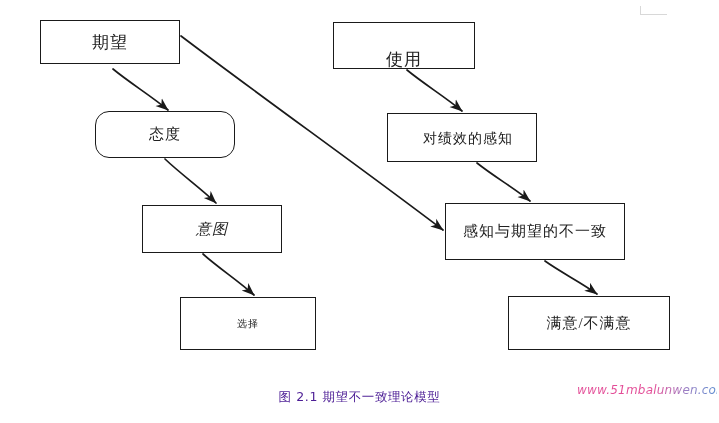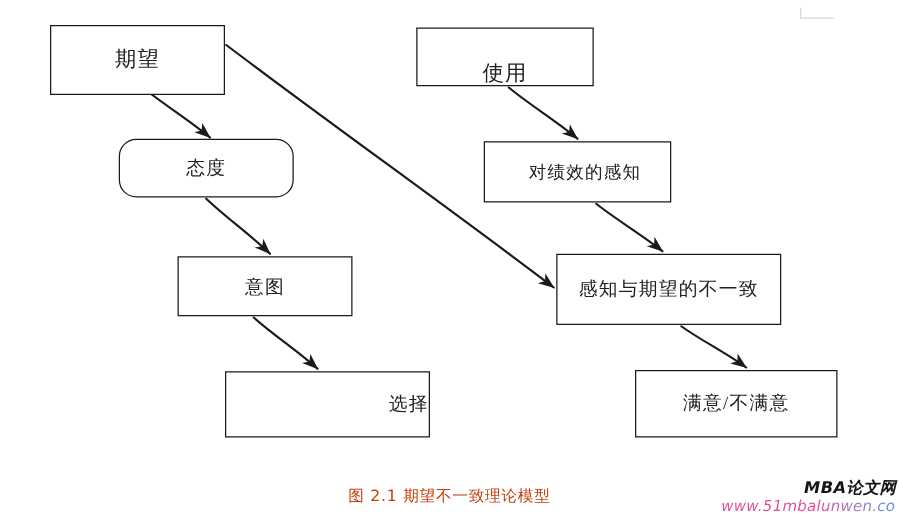--- a/index.html
+++ b/index.html
@@ -40,21 +40,21 @@
     display: block;
     line-height: 1;
   }
   #caption {
     position: absolute;
     left: 0;
     top: 389px;
     width: 719px;
     text-align: center;
     font-size: 12.5px;
-    color: #c2410c;
+    color: #4c1d95;
     letter-spacing: 0.6px;
   }
   #watermark {
     position: absolute;
     right: 2px;
     top: 384px;
     width: 140px;
     text-align: right;
     line-height: 1.15;
   }
@@ -105,46 +105,45 @@
         <path d="M181,36 C266.8054110915494,100.90403244337149 359.93360507362354,166.87523438510644 443,230" fill="none" stroke="#1a1a1a" stroke-width="1.7" stroke-linecap="round" marker-end="url(#arrowhead)"></path>
         <path d="M165,159 C181.1114434177986,174.35287240209712 200.52920323351077,187.93569625206706 216,203" fill="none" stroke="#1a1a1a" stroke-width="1.7" stroke-linecap="round" marker-end="url(#arrowhead)"></path>
         <path d="M203,254 C219.1407873969929,268.3873132378869 238.49452398537207,280.86681162795185 254,295" fill="none" stroke="#1a1a1a" stroke-width="1.7" stroke-linecap="round" marker-end="url(#arrowhead)"></path>
         <path d="M407,70 C424.49256839169993,84.41192045015862 445.17696462799097,96.83773037708526 462,111" fill="none" stroke="#1a1a1a" stroke-width="1.7" stroke-linecap="round" marker-end="url(#arrowhead)"></path>
         <path d="M477,163 C493.8490434493756,176.4339657153446 513.7974941052834,187.78349506368363 530,201" fill="none" stroke="#1a1a1a" stroke-width="1.7" stroke-linecap="round" marker-end="url(#arrowhead)"></path>
         <path d="M545,261 C561.5705931162953,272.8187623622012 581.056571771651,282.34237175376217 597,294" fill="none" stroke="#1a1a1a" stroke-width="1.7" stroke-linecap="round" marker-end="url(#arrowhead)"></path>
       </g>
   </svg>
 
   <div id="node-layer">
-      <div class="node-box" style="left: 40px; top: 20px; width: 140px; height: 56px; font-size: 17px;">
+      <div class="node-box" style="left: 40px; top: 20px; width: 140px; height: 44px; font-size: 17px;">
         <span class="node-label">期望</span>
       </div>
       <div class="node-box" style="left: 333px; top: 22px; width: 142px; height: 47px; font-size: 17px; align-items: flex-end;">
         <span class="node-label">使用</span>
       </div>
       <div class="node-box" style="left: 95px; top: 111px; width: 140px; height: 47px; font-size: 15px; border-radius: 14px;">
         <span class="node-label">态度</span>
       </div>
       <div class="node-box" style="left: 387px; top: 113px; width: 150px; height: 49px; font-size: 14px; padding-left: 12px;">
         <span class="node-label">对绩效的感知</span>
       </div>
-      <div class="node-box" style="left: 142px; top: 205px; width: 140px; height: 48px; font-size: 15px;">
+      <div class="node-box" style="left: 142px; top: 205px; width: 140px; height: 48px; font-size: 15px; font-style: italic;">
         <span class="node-label">意图</span>
       </div>
       <div class="node-box" style="left: 445px; top: 203px; width: 180px; height: 57px; font-size: 15px;">
         <span class="node-label">感知与期望的不一致</span>
       </div>
-      <div class="node-box" style="left: 180px; top: 297px; width: 164px; height: 53px; font-size: 15px; justify-content: flex-end;">
+      <div class="node-box" style="left: 180px; top: 297px; width: 136px; height: 53px; font-size: 10px;">
         <span class="node-label">选择</span>
       </div>
       <div class="node-box" style="left: 508px; top: 296px; width: 162px; height: 54px; font-size: 15px; font-family: Liberation Serif, serif;">
         <span class="node-label">满意/不满意</span>
       </div>
     </div>
 
   <div id="caption">图 2.1  期望不一致理论模型</div>
 
   <div id="watermark">
-    <span id="wm-brand">MBA论文网</span>
     <span id="wm-url">www.51mbalunwen.com</span>
   </div>
 
 </div>
 
 </body></html>

